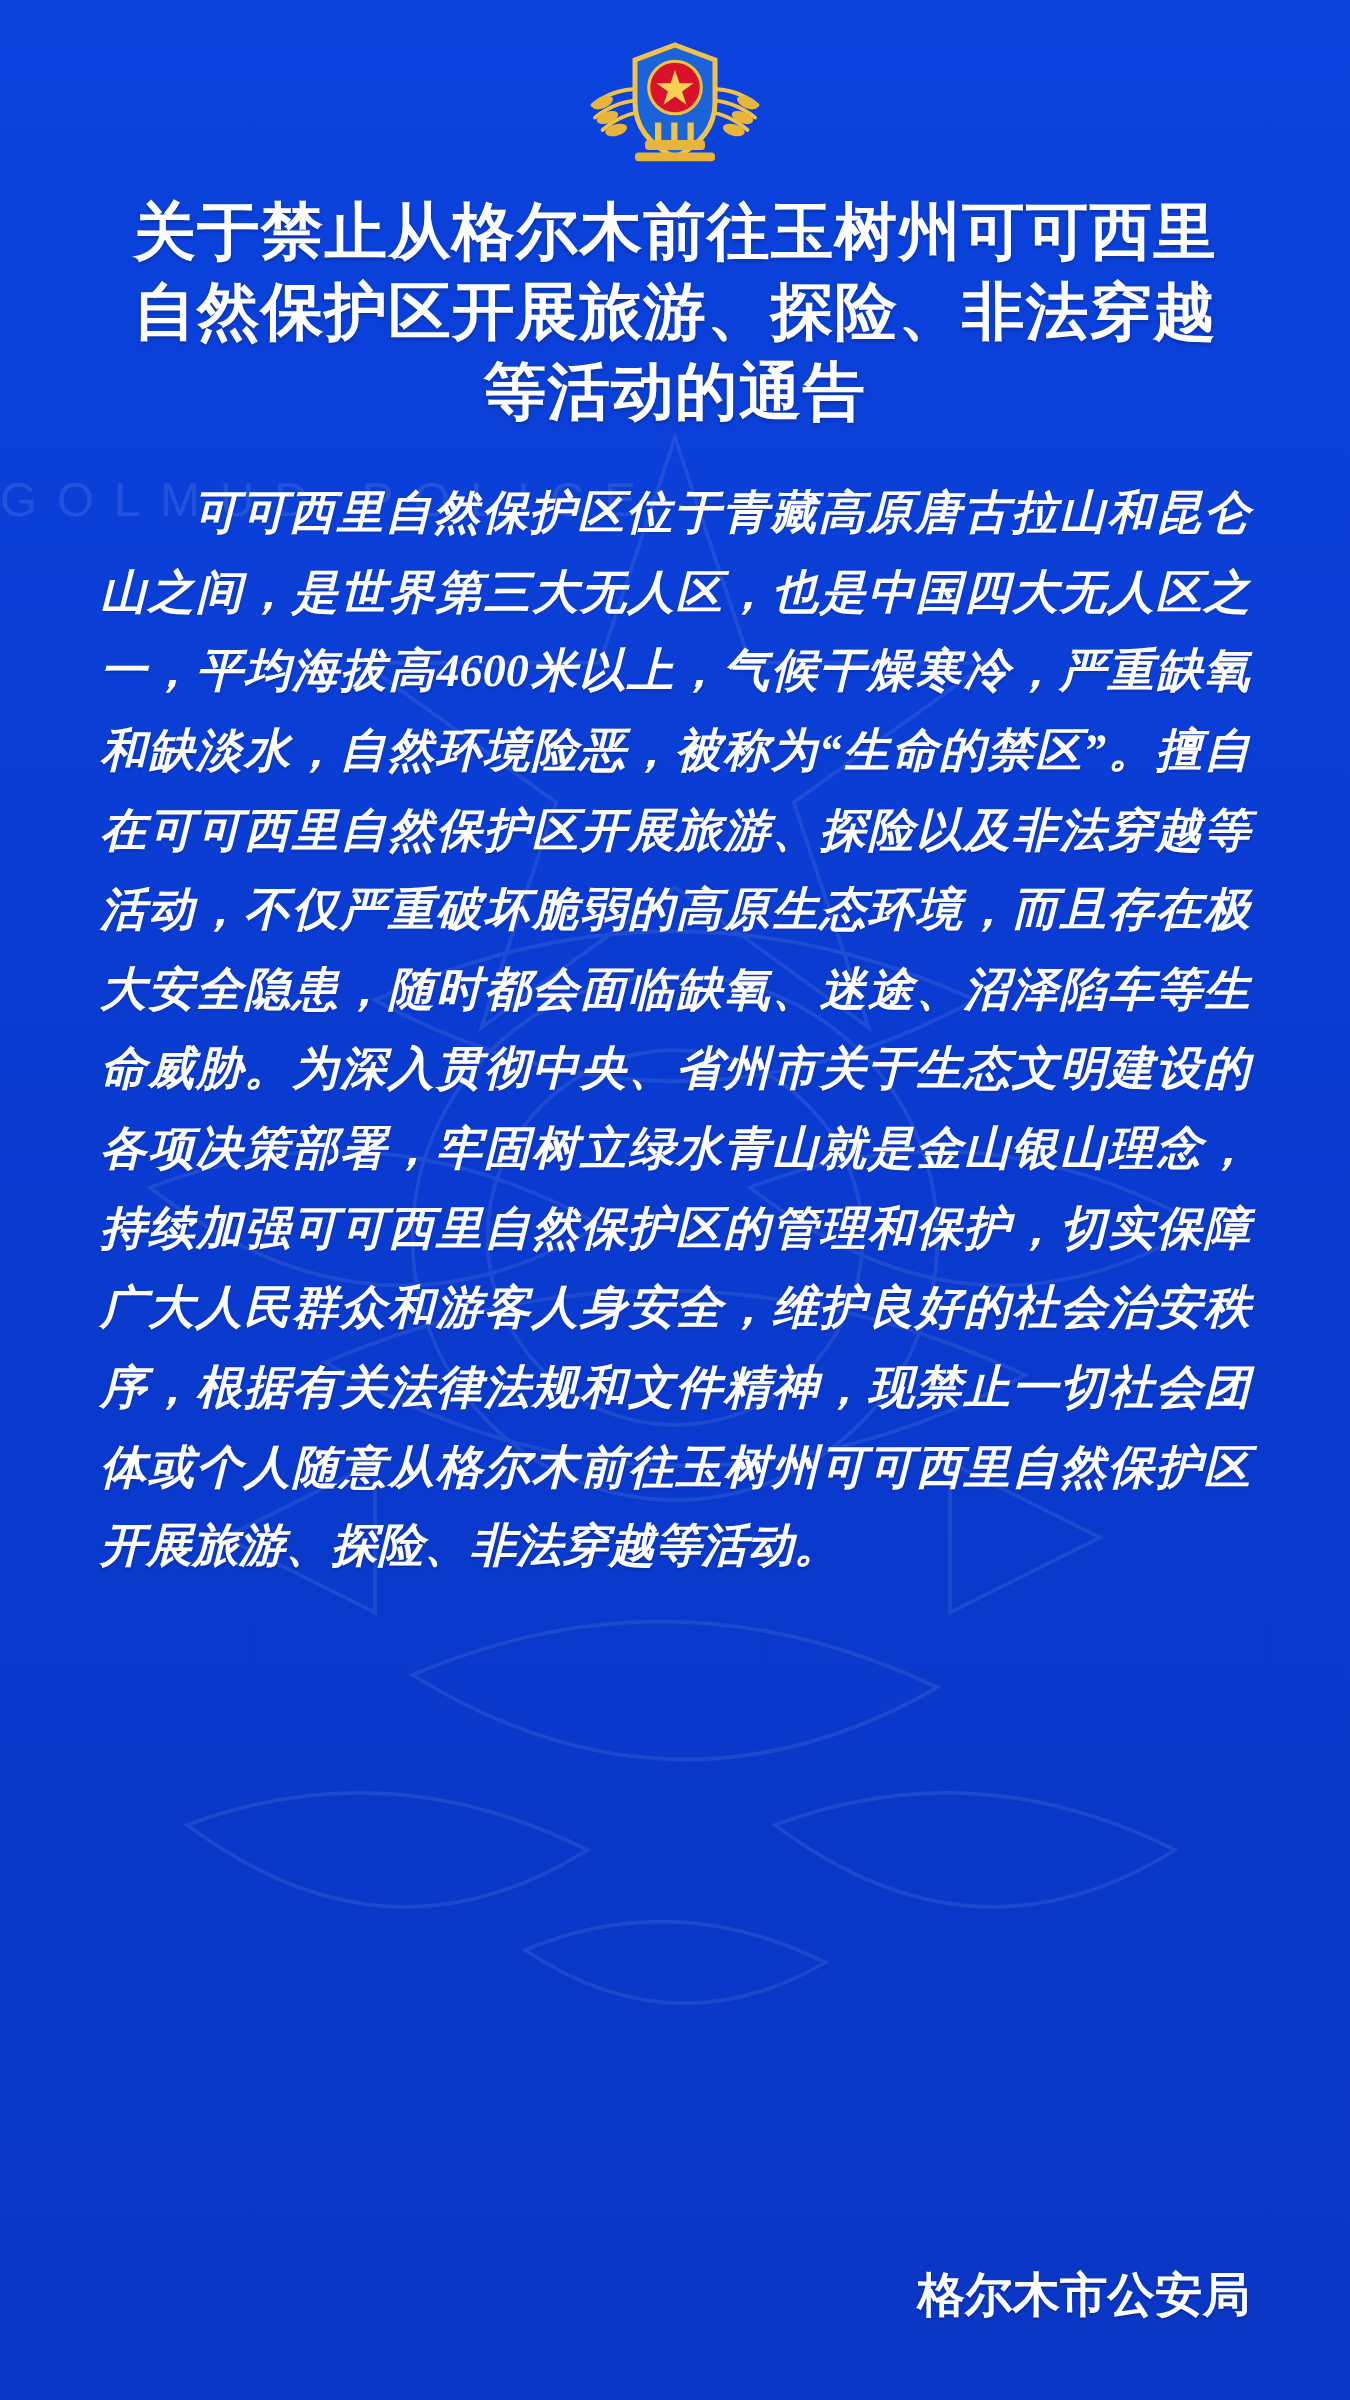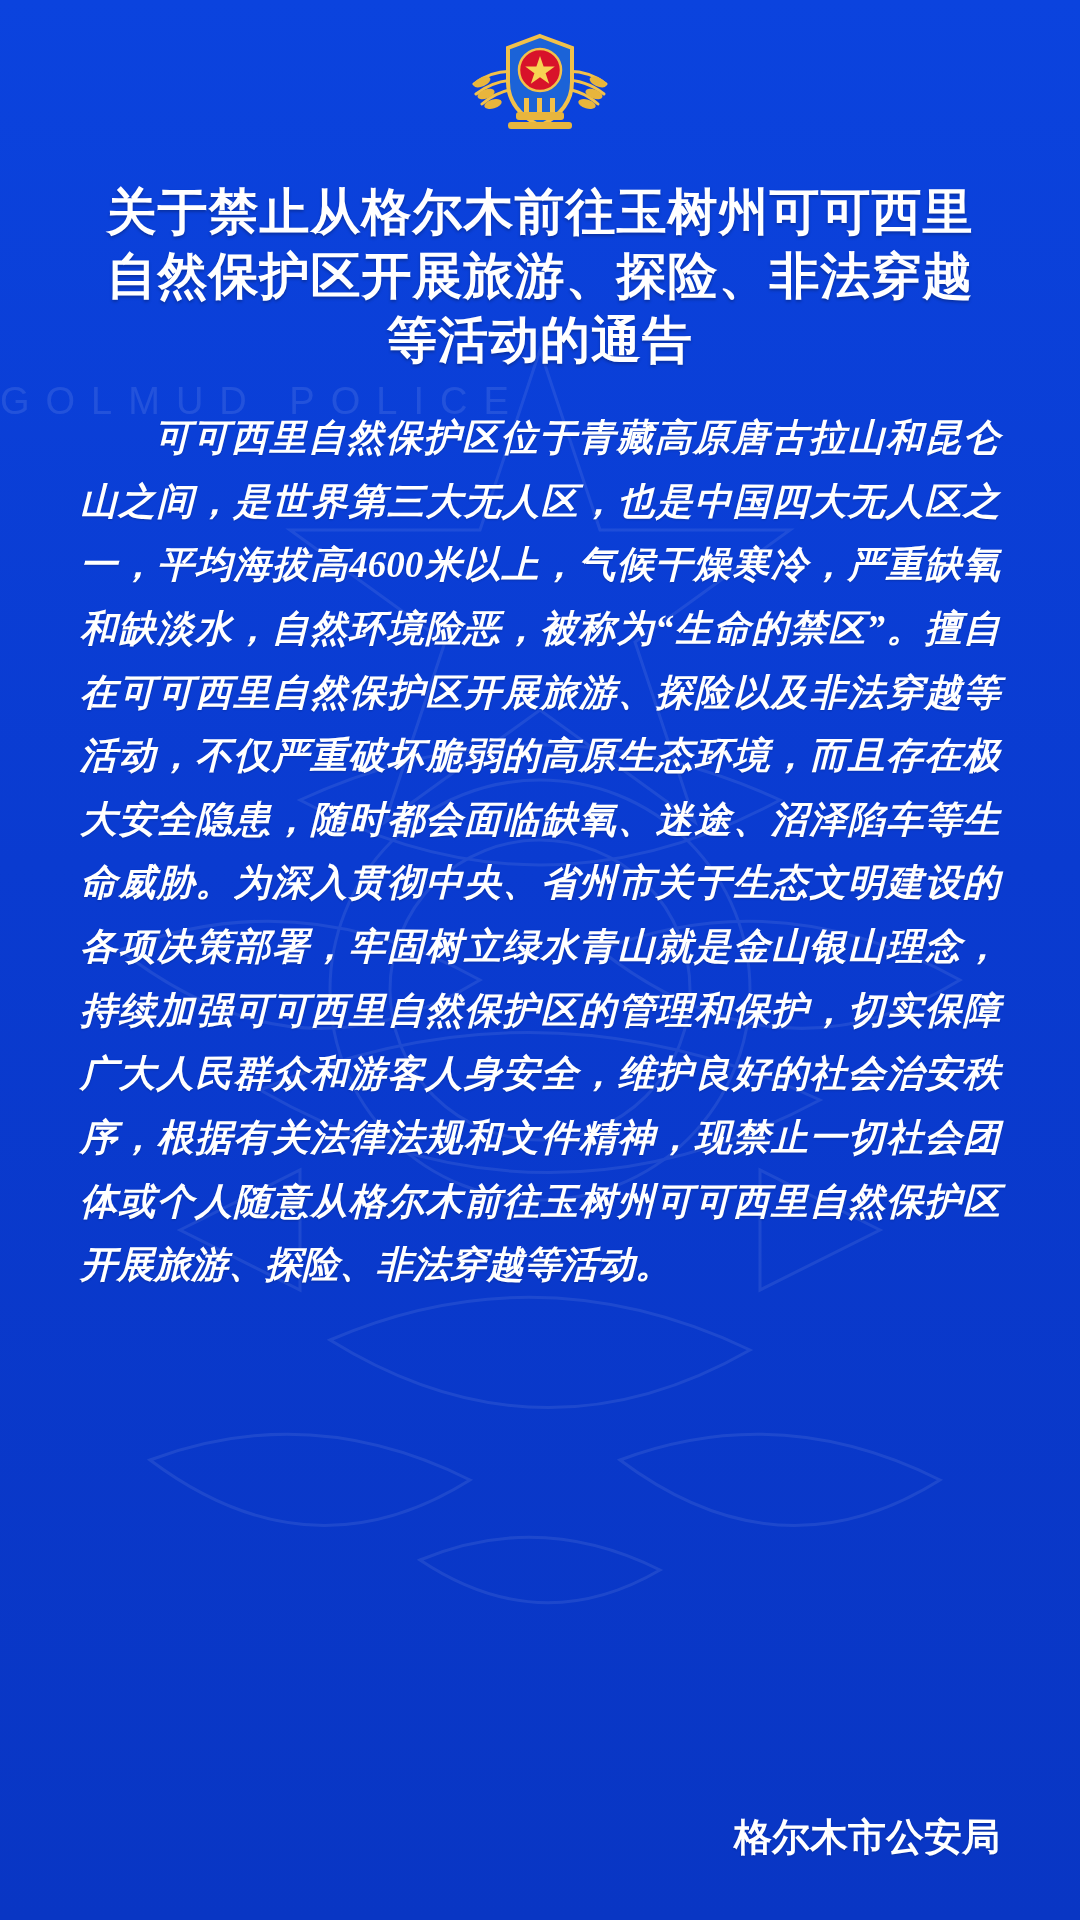--- a/index.html
+++ b/index.html
@@ -57,21 +57,21 @@
   .emblem {
     position: relative;
     width: 160px;
     height: 118px;
   }
   .emblem svg { display: block; }
 
   
   .title {
     position: relative;
-    margin: 36px auto 0 auto;
+    margin: 9px auto 0 auto;
     width: 900px;
     text-align: center;
     color: #ffffff;
     font-family: "Liberation Sans", sans-serif;
     font-weight: bold;
     font-size: 50px;
     line-height: 1.28;
     letter-spacing: 1px;
     text-shadow: 0 2px 3px rgba(0,0,0,0.25);
   }

